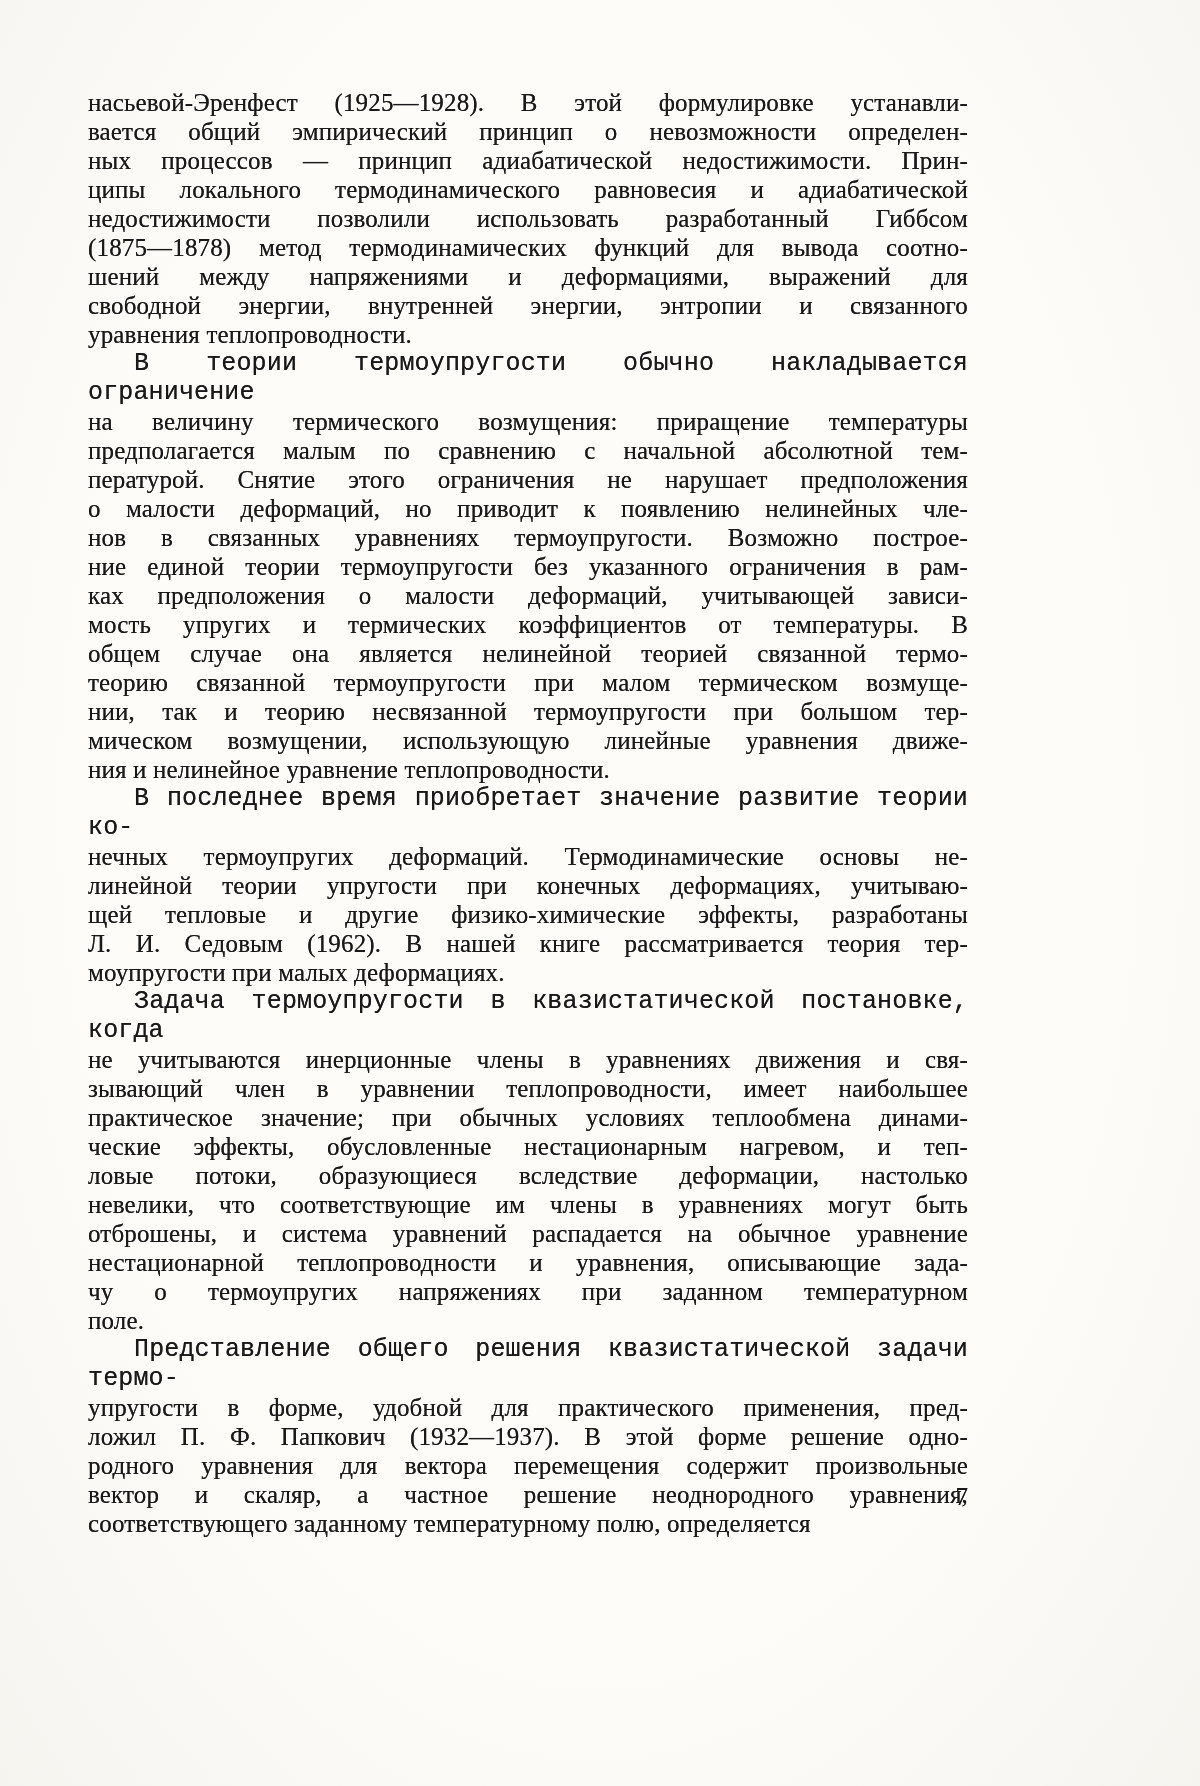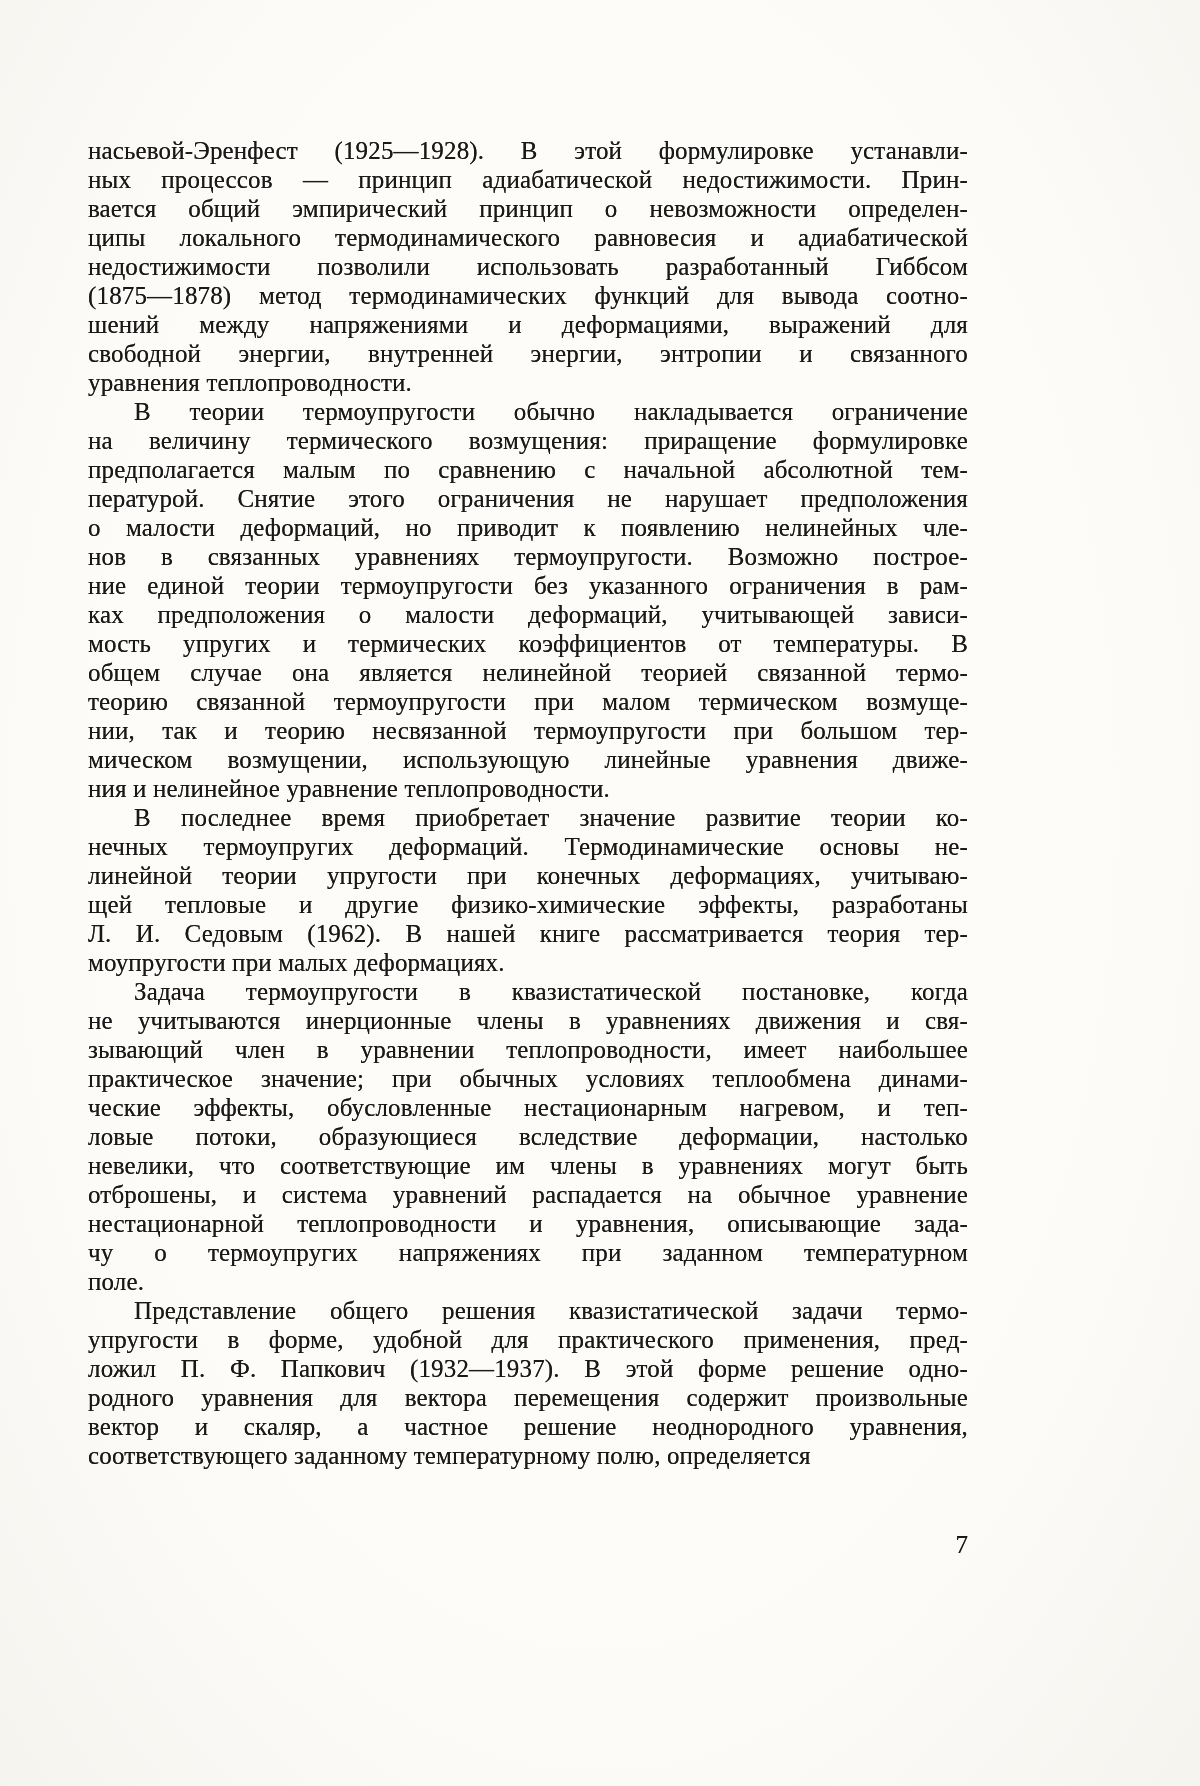--- a/index.html
+++ b/index.html
@@ -8,21 +8,20 @@
     height: 1786px;
     position: relative;
     overflow: hidden;
     background: radial-gradient(ellipse at 50% 45%, #fdfcf9 60%, #f5f4ef 100%);
     font-family: "Liberation Serif", "DejaVu Serif", serif;
     color: #191919;
   }
   .page {
     position: absolute;
     inset: 0;
-    margin-top: 48px;
   }
   .text-block {
     position: absolute;
     left: 88px;
     top: 88px;
     width: 880px;
     font-size: 25px;
     line-height: 29px;
     letter-spacing: 0.15px;
     text-shadow: 0 0 0.6px rgba(15,15,15,0.8);
@@ -31,51 +30,52 @@
   .line {
     text-align: justify;
     text-align-last: justify;
   }
   .line.last {
     text-align: center;
     text-align-last: left;
   }
   .line.indent {
     text-indent: 46px;
+    font-family: Liberation Mono, monospace;
   }
   .page-number {
     position: absolute;
     left: 88px;
     top: 1482px;
     width: 880px;
     text-align: right;
     font-size: 25px;
     line-height: 29px;
     text-shadow: 0 0 0.6px rgba(15,15,15,0.8);
   }
 </style>
 </head>
 <body>
 
 <div class="page">
   <div class="text-block" id="text-block">
       <div class="paragraph">
         <div class="line">насьевой-Эренфест (1925—1928). В этой формулировке устанавли-</div>
+        <div class="line">вается общий эмпирический принцип о невозможности определен-</div>
         <div class="line">ных процессов — принцип адиабатической недостижимости. Прин-</div>
-        <div class="line">вается общий эмпирический принцип о невозможности определен-</div>
         <div class="line">ципы локального термодинамического равновесия и адиабатической</div>
         <div class="line">недостижимости позволили использовать разработанный Гиббсом</div>
         <div class="line">(1875—1878) метод термодинамических функций для вывода соотно-</div>
         <div class="line">шений между напряжениями и деформациями, выражений для</div>
         <div class="line">свободной энергии, внутренней энергии, энтропии и связанного</div>
         <div class="line last">уравнения теплопроводности.</div>
       </div>
       <div class="paragraph">
         <div class="line indent">В теории термоупругости обычно накладывается ограничение</div>
-        <div class="line">на величину термического возмущения: приращение формулировке</div>
+        <div class="line">на величину термического возмущения: приращение температуры</div>
         <div class="line">предполагается малым по сравнению с начальной абсолютной тем-</div>
         <div class="line">пературой. Снятие этого ограничения не нарушает предположения</div>
         <div class="line">о малости деформаций, но приводит к появлению нелинейных чле-</div>
         <div class="line">нов в связанных уравнениях термоупругости. Возможно построе-</div>
         <div class="line">ние единой теории термоупругости без указанного ограничения в рам-</div>
         <div class="line">ках предположения о малости деформаций, учитывающей зависи-</div>
         <div class="line">мость упругих и термических коэффициентов от температуры. В</div>
         <div class="line">общем случае она является нелинейной теорией связанной термо-</div>
         <div class="line">теорию связанной термоупругости при малом термическом возмуще-</div>
         <div class="line">нии, так и теорию несвязанной термоупругости при большом тер-</div>

